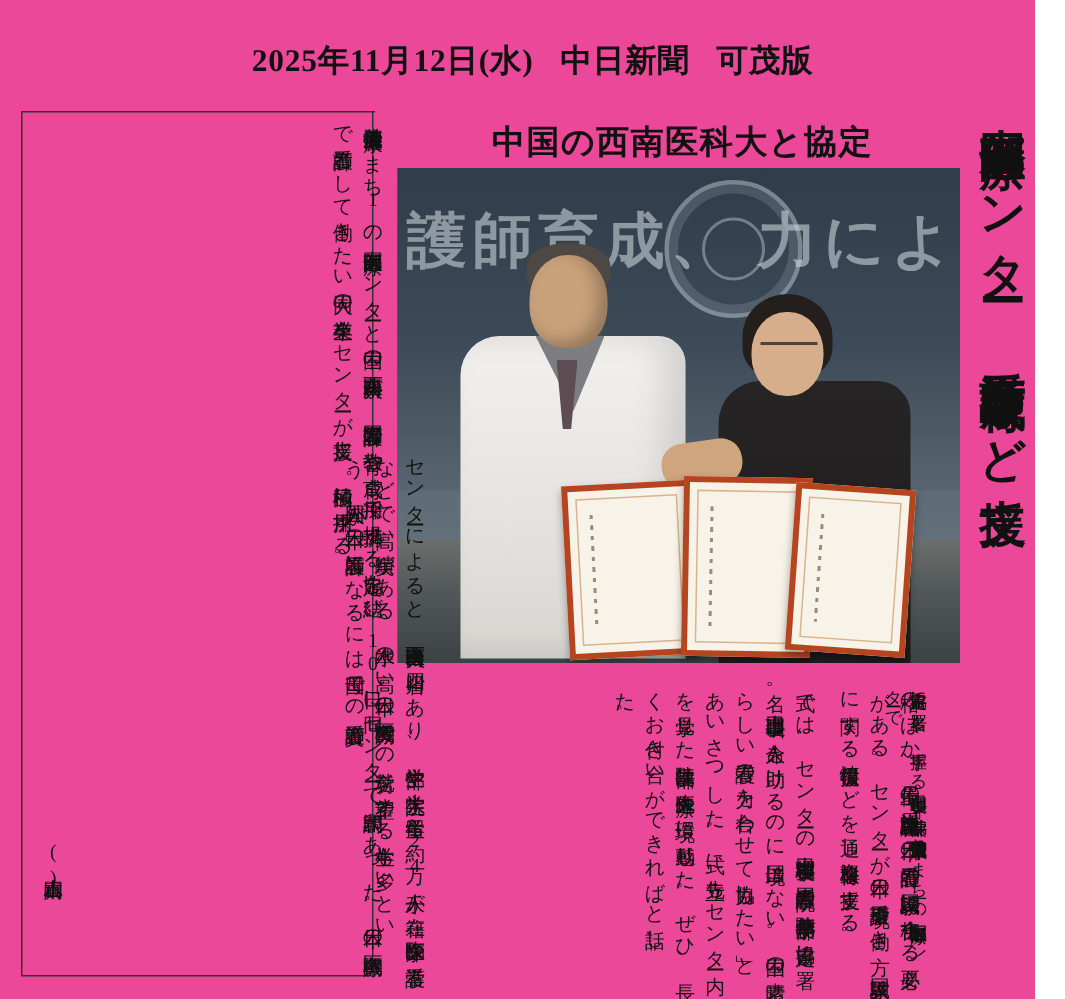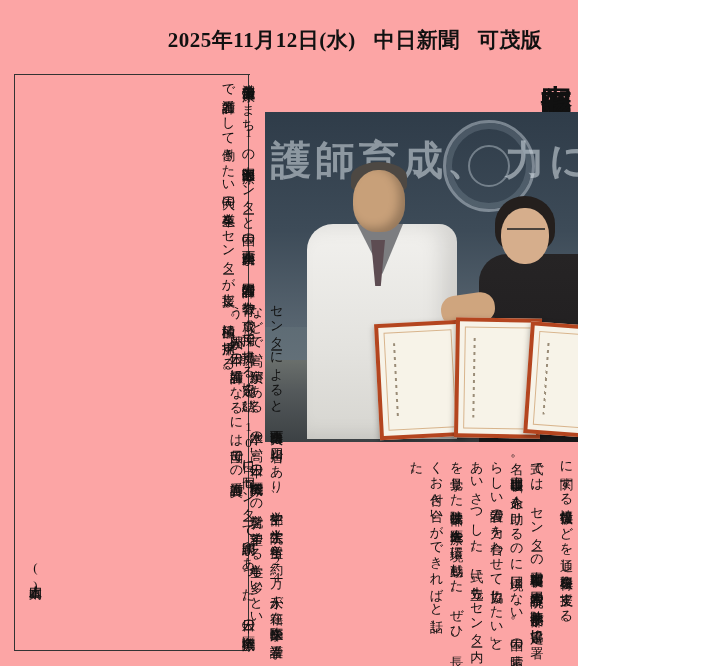--- a/index.html
+++ b/index.html
@@ -6,23 +6,23 @@
     margin: 0;
     padding: 0;
     background: #ffffff;
   }
   body {
     font-family: "Liberation Serif", "DejaVu Serif", serif;
     color: #111111;
   }
   .page {
     position: relative;
-    width: 578px;
+    width: 690px;
     height: 666px;
-    background: #fca5a5;
+    background: #ec4899;
     overflow: hidden;
   }
 
   
   .masthead {
     position: absolute;
     top: 26px;
     left: 0;
     width: 710px;
     text-align: center;
@@ -276,20 +276,21 @@
 <body>
 
 <div class="page">
 
   <div class="masthead">
     <span>2025年11月12日(水)</span><span class="sp"></span><span>中日新聞</span><span class="sp"></span><span>可茂版</span>
   </div>
 
   <div class="headline">中部国際医療センター 看護師育成など支援</div>
 
+  <div class="subhead">中国の西南医科大と協定</div>
 
   <div class="photo">
     <div class="bg"></div>
     <div class="screen"></div>
     <div class="screen-text">護師育成、
 力による調印式</div>
     <div class="emblem"></div>
     <div class="table"></div>
 
     <div class="man-body"></div>

